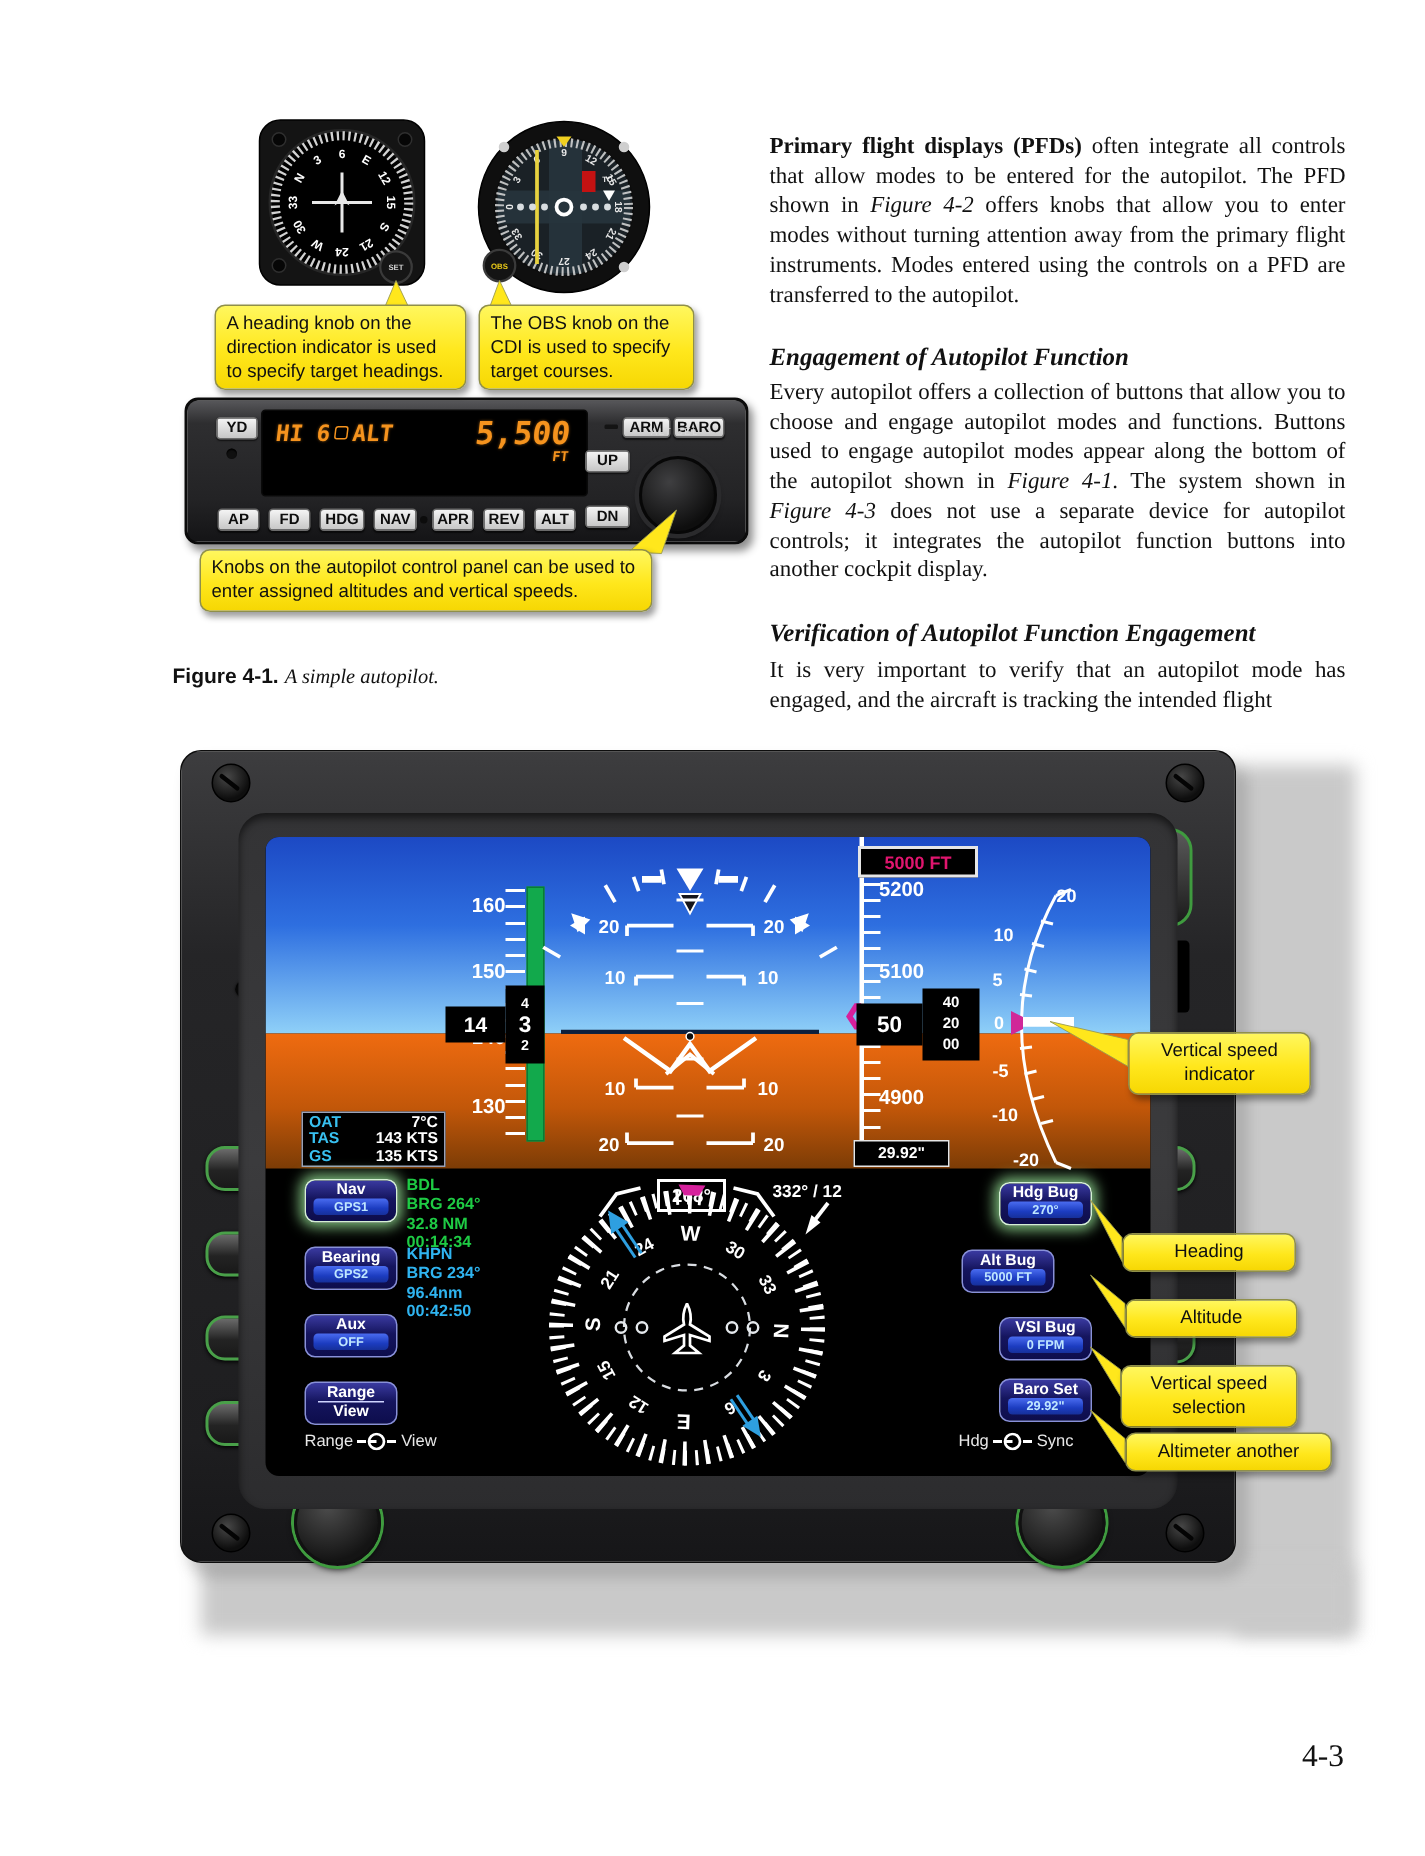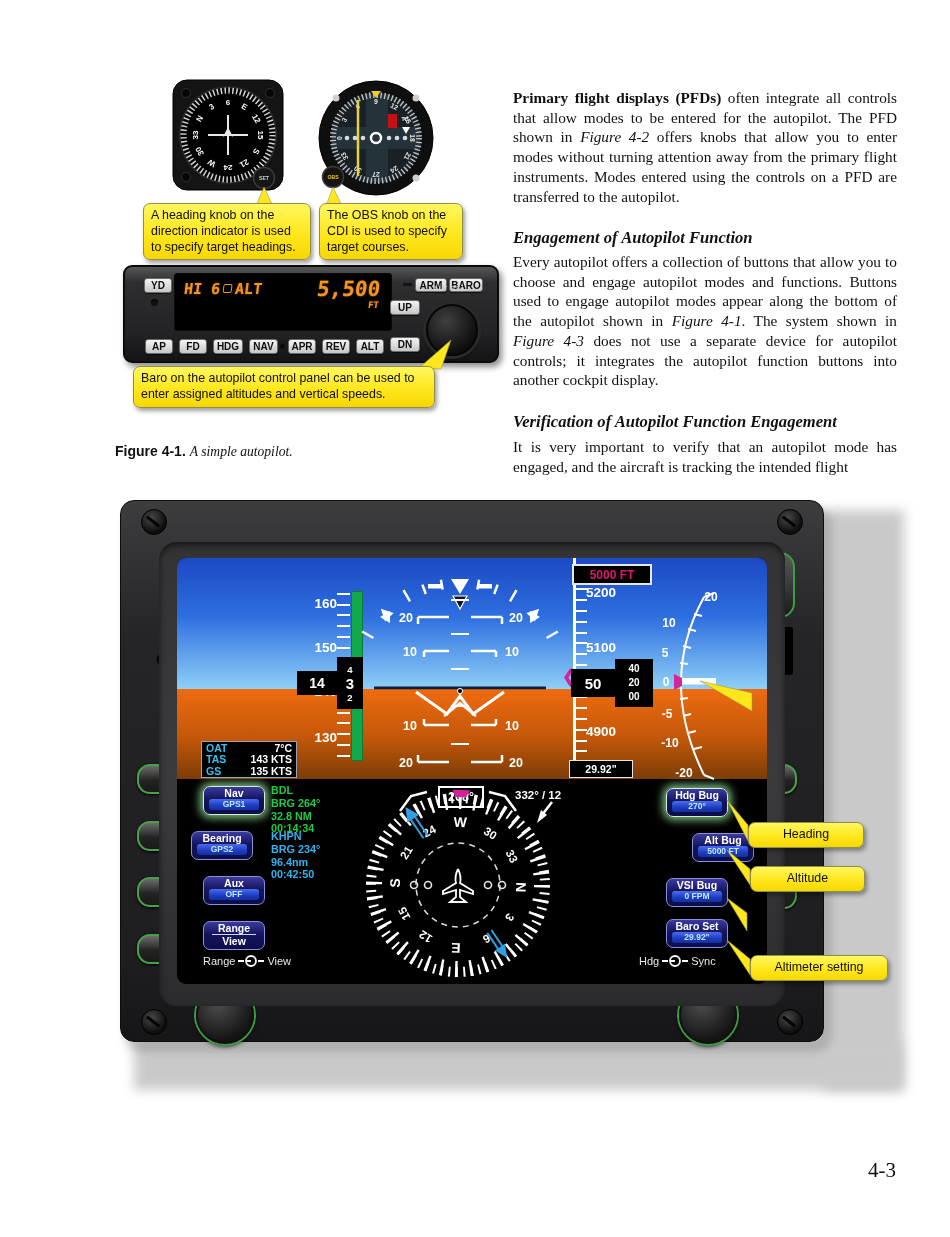--- a/index.html
+++ b/index.html
@@ -242,21 +242,21 @@
     <div class="apbtn" style="left:124px;top:72px;width:27px;height:13px;">NAV</div>
     <div class="a" style="left:155px;top:77px;width:5px;height:5px;border-radius:50%;background:#0c0c0c;"></div>
     <div class="apbtn" style="left:163px;top:72px;width:26px;height:13px;">APR</div>
     <div class="apbtn" style="left:197px;top:72px;width:26px;height:13px;">REV</div>
     <div class="apbtn" style="left:231px;top:72px;width:26px;height:13px;">ALT</div>
   </div>
 
   <svg class="a" style="left:413px;top:338px;z-index:16;" width="70" height="34" viewBox="0 0 70 34">
     <polygon points="38,2 6,30 28,31" fill="#ffe71c" stroke="#9a9a50" stroke-width=".6"></polygon>
   </svg>
-  <div class="callout" style="left:133px;top:366px;width:286px;z-index:20;">Baro on the autopilot control panel can be used to enter assigned altitudes and vertical speeds.</div>
+  <div class="callout" style="left:133px;top:366px;width:286px;z-index:20;">Knobs on the autopilot control panel can be used to enter assigned altitudes and vertical speeds.</div>
 
   <div class="a" style="left:115px;top:442px;">
     <span class="caplabel">Figure 4-1.</span><span class="captext">A simple autopilot.</span>
   </div>
 
   <div class="col">
     <p class="a" style="left:513px;top:88px;width:384px;"><span class="bold">Primary flight displays (PFDs)</span><span> often integrate all controls that allow modes to be entered for the autopilot. The PFD shown in </span><span class="it">Figure 4-2</span><span> offers knobs that allow you to enter modes without turning attention away from the primary flight instruments. Modes entered using the controls on a PFD are transferred to the autopilot.</span></p>
     <h3 class="colhead a" style="left:513px;top:228px;width:384px;">Engagement of Autopilot Function</h3>
     <p class="a" style="left:513px;top:252px;width:384px;"><span>Every autopilot offers a collection of buttons that allow you to choose and engage autopilot modes and functions. Buttons used to engage autopilot modes appear along the bottom of the autopilot shown in </span><span class="it">Figure 4-1</span><span>. The system shown in </span><span class="it">Figure 4-3</span><span> does not use a separate device for autopilot controls; it integrates the autopilot function buttons into another cockpit display.</span></p>
     <h3 class="colhead a" style="left:513px;top:412px;width:384px;">Verification of Autopilot Function Engagement</h3>
@@ -345,21 +345,21 @@
         </div>
         <div class="barobox">29.92"</div>
 
         <div class="hdgbox">268°</div>
         <div class="windtxt">332° / 12</div>
 
         <div class="pbtn glow" style="left:26px;top:228px;">
           <div class="plabel">Nav</div>
           <div class="pval">GPS1</div>
         </div>
-        <div class="pbtn" style="left:14px;top:273px;">
+        <div class="pbtn" style="left:26px;top:273px;">
           <div class="plabel">Bearing</div>
           <div class="pval">GPS2</div>
         </div>
         <div class="pbtn" style="left:26px;top:318px;">
           <div class="plabel">Aux</div>
           <div class="pval">OFF</div>
         </div>
         <div class="pbtn" style="left:26px;top:363px;">
           <div class="plabel" style="border-bottom:1.5px solid #cfd4ff;margin:0 8px;">Range</div>
           <div class="plabel">View</div>
@@ -375,21 +375,21 @@
           <div>KHPN</div>
           <div>BRG 234°</div>
           <div>96.4nm</div>
           <div>00:42:50</div>
         </div>
 
         <div class="pbtn glow" style="left:489px;top:230px;">
           <div class="plabel">Hdg Bug</div>
           <div class="pval">270°</div>
         </div>
-        <div class="pbtn" style="left:515px;top:275px;">
+        <div class="pbtn" style="left:464px;top:275px;">
           <div class="plabel">Alt Bug</div>
           <div class="pval">5000 FT</div>
         </div>
         <div class="pbtn" style="left:489px;top:320px;">
           <div class="plabel">VSI Bug</div>
           <div class="pval">0 FPM</div>
         </div>
         <div class="pbtn" style="left:489px;top:361px;">
           <div class="plabel">Baro Set</div>
           <div class="pval">29.92"</div>
@@ -563,20 +563,22 @@
 
     <g fill="#ffe71c" stroke="#9a9a50" stroke-width=".6">
       <polygon points="582,184 634,196 634,214"></polygon>
       <polygon points="609,303 630,328 630,344"></polygon>
       <polygon points="609,353 632,372 632,388"></polygon>
       <polygon points="609,401 629,416 629,434"></polygon>
       <polygon points="609,443 632,462 632,478"></polygon>
     </g>
   </svg>
 
+  <div class="callout center" style="left:752px;top:688px;width:106px;">Vertical speed indicator</div>
   <div class="callout center" style="left:748px;top:822px;width:100px;">Heading</div>
   <div class="callout center" style="left:750px;top:866px;width:99px;">Altitude</div>
-  <div class="callout center" style="left:750px;top:955px;width:122px;">Altimeter setting</div>
+  <div class="callout center" style="left:747px;top:910px;width:102px;">Vertical speed selection</div>
+  <div class="callout center" style="left:750px;top:955px;width:122px;">Altimeter another</div>
 
 
 
   <div class="a pagenum" style="left:868px;top:1158px;">4-3</div>
 </div>
 
 </body></html>

